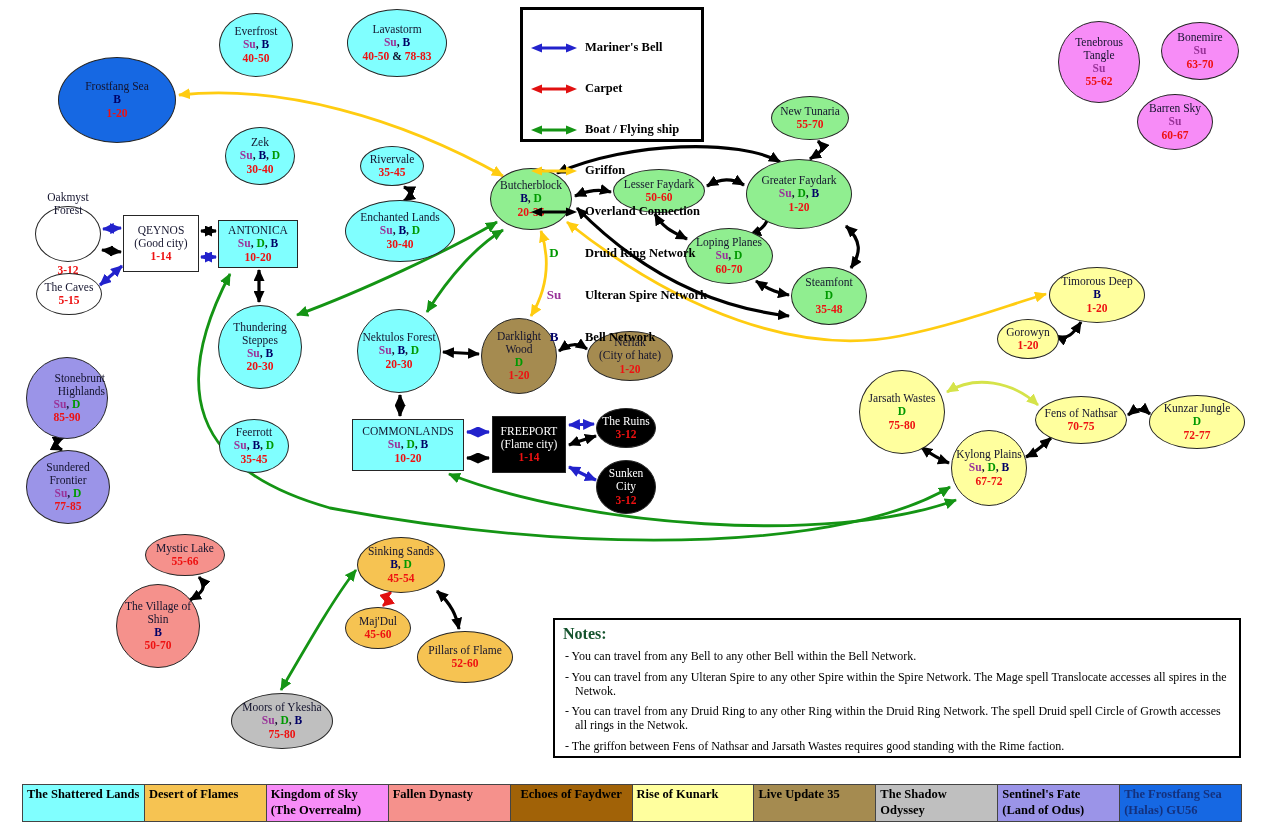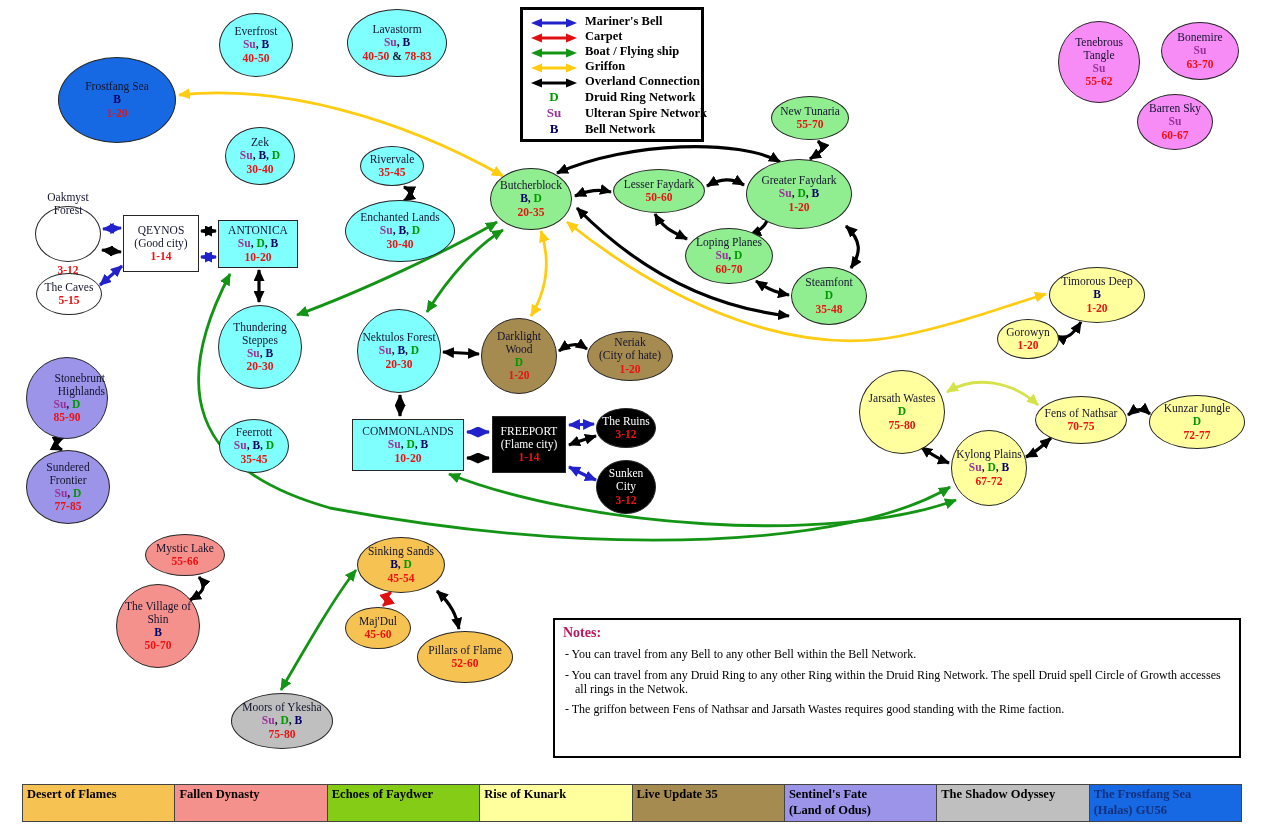--- a/index.html
+++ b/index.html
@@ -12,27 +12,27 @@
   .node.ellipse{border-radius:50%;}
   .nm{color:#14142e;}
   .sub{color:#14142e;}
   .nets{font-weight:bold;}
   .lv{font-weight:bold;}
   .amp{font-weight:bold;color:#14142e;}
   .node.dark .nm,.node.dark .sub,.node.dark .amp{color:#ffffff;}
   #legend{position:absolute;left:520px;top:7px;width:184px;height:135px;z-index:3;
           border:3px solid #000;box-sizing:border-box;background:#fff;
           display:flex;flex-direction:column;justify-content:space-around;padding:4px 6px;}
-  .lg-row{display:flex;align-items:flex-end;}
+  .lg-row{display:flex;align-items:center;margin-top:26px;}
   .lg-sym{width:50px;flex:0 0 50px;display:flex;justify-content:center;align-items:center;}
   .lg-letter{font-weight:bold;font-size:13px;}
   .lg-label{font-weight:bold;font-size:12.5px;color:#000;margin-left:6px;white-space:nowrap;}
   #notes{position:absolute;left:553px;top:618px;width:688px;height:140px;z-index:3;
          border:2px solid #000;box-sizing:border-box;background:#fff;padding:5px 8px;}
-  #notes .nt-title{font-weight:bold;font-size:14px;color:#be185d;}
+  #notes .nt-title{font-weight:bold;font-size:16px;color:#14532d;}
   #notes .nt-line{font-size:12px;color:#000;margin-top:7px;padding-left:12px;text-indent:-10px;line-height:1.15;}
   #footer{position:absolute;left:22px;top:784px;width:1220px;height:38px;z-index:3;display:flex;}
   .ft-cell{flex:1 1 0;border:1px solid #444;border-left-width:0;box-sizing:border-box;
            font-weight:bold;font-size:12.5px;color:#000;padding:2px 4px;line-height:1.25;}
   .ft-cell:first-child{border-left-width:1px;}
 </style>
 </head>
 <body>
 
 <svg id="edges" width="1275" height="825">
@@ -372,45 +372,53 @@
       <span class="nm">Moors of Ykesha</span>
       <span class="nets"><span style="color: rgb(153, 51, 153);">Su</span><span style="color: rgb(20, 20, 46);">, </span><span style="color: rgb(0, 153, 0);">D</span><span style="color: rgb(20, 20, 46);">, </span><span style="color: rgb(0, 0, 102);">B</span></span>
       <span class="lv" style="color: rgb(238, 17, 17);"><span>75-80</span></span>
     </div>
   </div>
 
 <div id="notes">
   <div class="nt-title">Notes:</div>
   <div id="notes-lines">
       <div class="nt-line">- You can travel from any Bell to any other Bell within the Bell Network.</div>
+      <div class="nt-line">- You can travel from any Ulteran Spire to any other Spire within the Spire Network.  The Mage spell Translocate accesses all spires in the Netwok.</div>
       <div class="nt-line">- You can travel from any Druid Ring to any other Ring within the Druid Ring Network.  The  spell Druid spell Circle of Growth accesses all rings in the Netwok.</div>
       <div class="nt-line">- The griffon between Fens of Nathsar and Jarsath Wastes requires good standing with the Rime faction.</div>
     </div>
 </div>
 
 <div id="footer">
+    <div class="ft-cell" style="background: rgb(128, 255, 255);">
+      <div>The Shattered Lands</div>
+    </div>
     <div class="ft-cell" style="background: rgb(246, 195, 82);">
       <div>Desert of Flames</div>
     </div>
+    <div class="ft-cell" style="background: rgb(247, 140, 247);">
+      <div>Kingdom of Sky</div>
+      <div>(The Overrealm)</div>
+    </div>
     <div class="ft-cell" style="background: rgb(245, 145, 140);">
       <div>Fallen Dynasty</div>
     </div>
-    <div class="ft-cell" style="background: #84cc16;">
+    <div class="ft-cell" style="background: #a16207; text-align: center;">
       <div>Echoes of Faydwer</div>
     </div>
     <div class="ft-cell" style="background: rgb(255, 255, 158);">
       <div>Rise of Kunark</div>
     </div>
     <div class="ft-cell" style="background: rgb(165, 139, 80);">
       <div>Live Update 35</div>
+    </div>
+    <div class="ft-cell" style="background: rgb(191, 191, 191);">
+      <div>The Shadow Odyssey</div>
     </div>
     <div class="ft-cell" style="background: rgb(155, 148, 232);">
       <div>Sentinel's Fate</div>
       <div>(Land of Odus)</div>
     </div>
-    <div class="ft-cell" style="background: rgb(191, 191, 191);">
-      <div>The Shadow Odyssey</div>
-    </div>
     <div class="ft-cell" style="background: rgb(22, 104, 227); color: rgb(20, 49, 126);">
       <div>The Frostfang Sea</div>
       <div>(Halas) GU56</div>
     </div>
   </div>
 
 </body></html>

